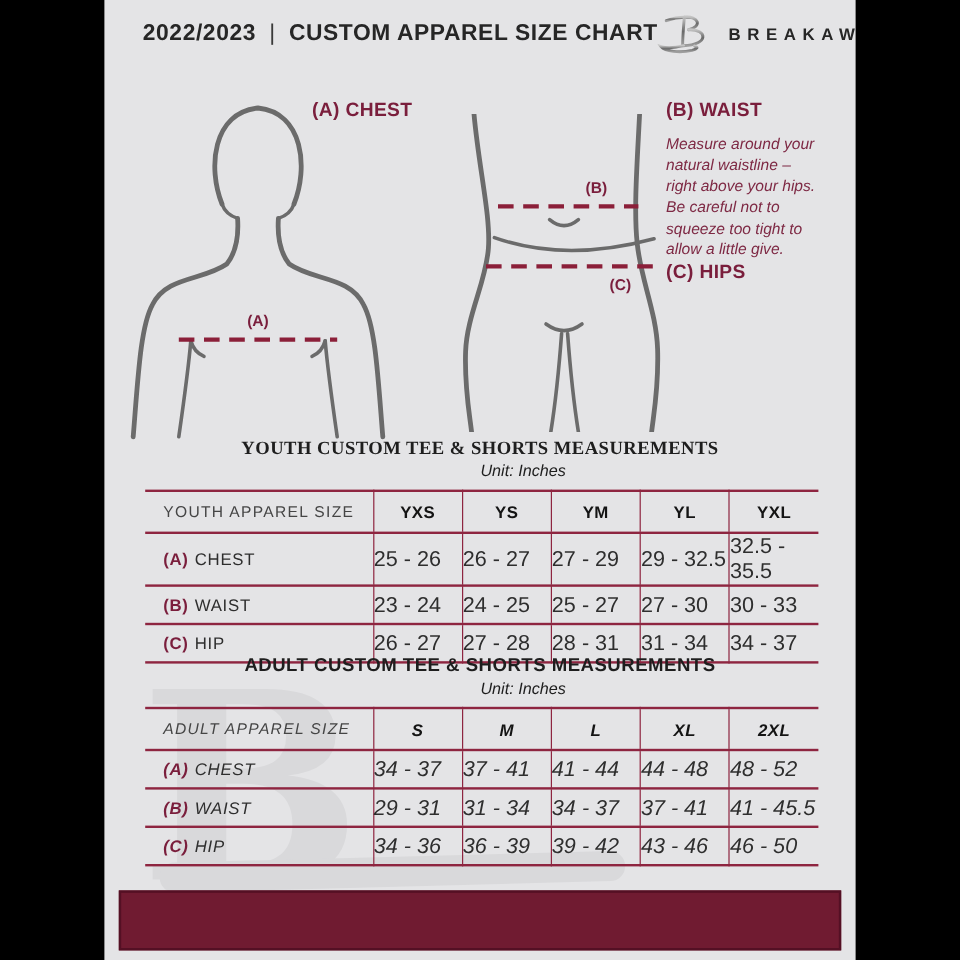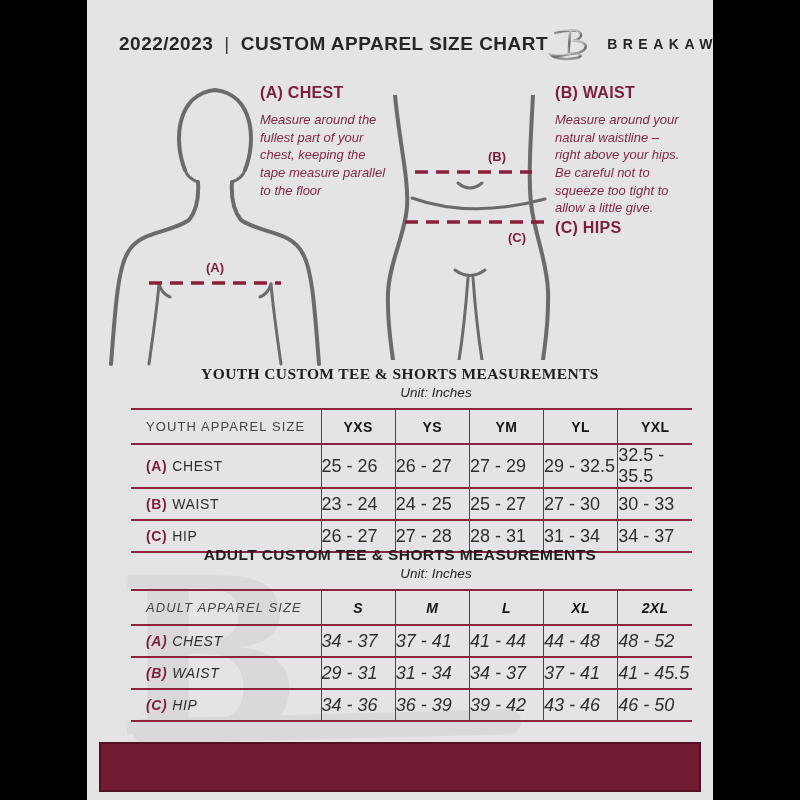--- a/index.html
+++ b/index.html
@@ -8,21 +8,21 @@
     background:#000; overflow:hidden;
     font-family:"Liberation Sans", sans-serif;
   }
   .page {
     position:absolute; left:87px; top:0; width:626px; height:800px;
     background:#e4e4e6; overflow:hidden;
   }
 
   
   .hdr {
-    position:absolute; top:24px; left:32px; right:28px; height:40px;
+    position:absolute; top:8px; left:32px; right:28px; height:40px;
     display:flex; justify-content:space-between; align-items:center; z-index:2;
   }
   .hdr-title { font-size:19px; font-weight:bold; letter-spacing:.5px; color:#262626; white-space:nowrap; }
   .hdr-sep { margin:0 11px; font-weight:400; color:#3a3a3a; }
   .brand { display:flex; align-items:center; gap:13px; }
   .brand-name { font-size:14px; font-weight:bold; letter-spacing:5.5px; color:#262626; white-space:nowrap; }
 
   
   .instr { position:absolute; z-index:2; }
   .instr h3 { margin:0 0 9px 0; font-size:16px; font-weight:bold; letter-spacing:.3px; color:#7a1e3c; }
@@ -47,21 +47,21 @@
   }
   .sec-unit {
     position:absolute; left:0; width:100%; text-align:center; z-index:2;
     font-size:13.5px; font-style:italic; color:#1e1e1e;padding-left:36px;
   }
   #youth-title { top:365px;font-family:Liberation Serif, serif; } #youth-unit { top:385px; }
   #adult-title { top:546px; } #adult-unit { top:566px; }
 
   
   .size-table {
-    position:absolute; left:44px; width:561px; z-index:2;
+    position:absolute; left:34px; width:561px; z-index:2;
     border-collapse:collapse; table-layout:fixed;
     border-bottom:2px solid #8e2540;
   }
   #youth-table { top:408px; } #adult-table { top:589px;font-style:italic; }
   .size-table col.c0 { width:190px; }
   .size-table tr { border-top:2px solid #8e2540; }
   .size-table th, .size-table td { padding:0; border-left:1.3px solid #8e2540; }
   .size-table th:first-child, .size-table td:first-child { border-left:none; }
   .size-table thead th { height:33px; }
   .size-table tbody td { height:30px; }
@@ -145,25 +145,20 @@
       <path class="thin" d="M27 103 Q86 124 160 104"></path>
       <line class="dash" x1="20" y1="127" x2="160" y2="127"></line>
       <text class="flabel" x="132" y="147" text-anchor="middle">(C)</text>
       <path class="thin" d="M70 175 Q85 186 100 175"></path>
       <path class="thin" d="M83 183 C81 210 78 240 74 265"></path>
       <path class="thin" d="M88 183 C90 210 93 240 97 265"></path>
     </svg>
 
     <div id="instr-a" class="instr">
       <h3>(A) CHEST</h3>
-      <p>Measure around the
-fullest part of your
-chest, keeping the
-tape measure parallel
-to the floor</p>
     </div>
     <div id="instr-b" class="instr">
       <h3>(B) WAIST</h3>
       <p>Measure around your
 natural waistline –
 right above your hips.
 Be careful not to
 squeeze too tight to
 allow a little give.</p>
     </div>

